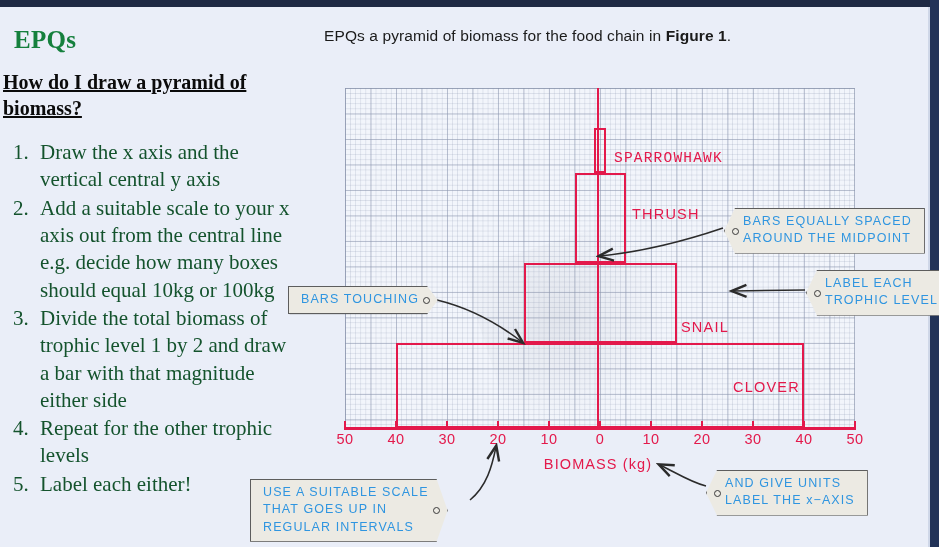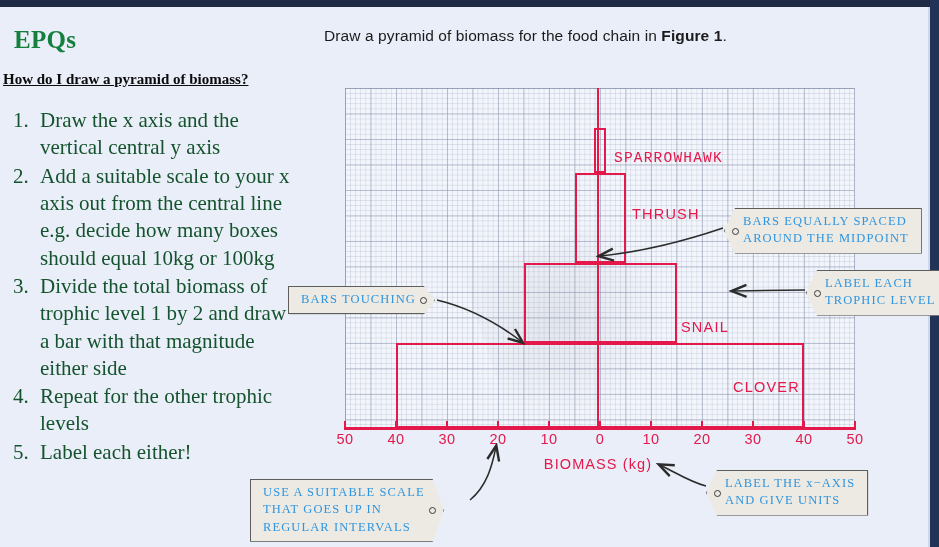--- a/index.html
+++ b/index.html
@@ -19,21 +19,21 @@
 
   
   .left-col{position:absolute;left:0;top:14px;width:300px;}
   .epq-title{
     font-family:"Liberation Serif", serif;
     font-weight:bold;font-size:25px;color:#15803d;
     margin:12px 0 0 14px;letter-spacing:.3px;
   }
   .q-head{
     font-family:"Liberation Serif", serif;
-    font-weight:bold;font-size:15px;color:#0b0b0b;
+    font-weight:bold;font-size:20px;color:#0b0b0b;
     text-decoration:underline;
     margin:16px 0 0 3px;width:282px;line-height:1.28;
   }
   ol.steps{
     margin:18px 0 0 0;padding:0 0 0 34px;
     font-family:"Liberation Serif", serif;
     font-size:21px;color:#14532d;line-height:1.30;
     width:262px;
   }
   ol.steps li{margin-bottom:1px;padding-left:6px;}
@@ -86,21 +86,21 @@
     font-family:"Liberation Sans", sans-serif;
     font-size:14.5px;color:#e3194b;letter-spacing:1.2px;white-space:nowrap;
   }
 
   
   .tag{
     position:absolute;
     background:#eceae3;
     border:1px solid #5d5d5d;
     box-shadow:1.5px 1.5px 0 rgba(40,40,40,.45);
-    font-family:Liberation Serif, serif;
+    font-family:Liberation Sans, sans-serif;
     font-size:12.5px;color:#2f95e0;letter-spacing:1.1px;
     line-height:1.38;
     padding:4px 12px 5px 12px;
     white-space:nowrap;
   }
   .tag .ln{display:block;}
   .tag .hole{
     position:absolute;width:5px;height:5px;border-radius:50%;
     border:1.5px solid #3a3a3a;background:#eceae3;top:50%;margin-top:-3px;
   }
@@ -126,21 +126,21 @@
     <ol class="steps">
       <li>Draw the x axis and the vertical central y axis</li>
       <li>Add a suitable scale to your x axis out from the central line e.g. decide how many boxes should equal 10kg or 100kg</li>
       <li>Divide the total biomass of trophic level 1 by 2 and draw a bar with that magnitude either side</li>
       <li>Repeat for the other trophic levels</li>
       <li>Label each either!</li>
     </ol>
   </div>
 
   <div class="prompt">
-    <span>Draw a pyramid of biomass for the food chain in </span><b>Figure 1</b><span>.</span>
+    <span>EPQs a pyramid of biomass for the food chain in </span><b>Figure 1</b><span>.</span>
   </div>
 
   <div class="graph">
     <div class="smudge"></div>
   </div>
 
   <div class="centerline"></div>
   <div class="xaxis"></div>
 
   <div id="dynamic">
@@ -218,17 +218,17 @@
 
   <div class="tag notch-r" style="left:250px;top:479px;">
     <span class="hole"></span>
     <span class="ln">USE  A  SUITABLE  SCALE</span>
     <span class="ln">THAT   GOES   UP  IN</span>
     <span class="ln">REGULAR   INTERVALS</span>
   </div>
 
   <div class="tag notch-l" style="left:706px;top:470px;">
     <span class="hole"></span>
+    <span class="ln">AND   GIVE   UNITS</span>
     <span class="ln">LABEL  THE  x−AXIS</span>
-    <span class="ln">AND   GIVE   UNITS</span>
   </div>
 
 </div>
 
 </body></html>

